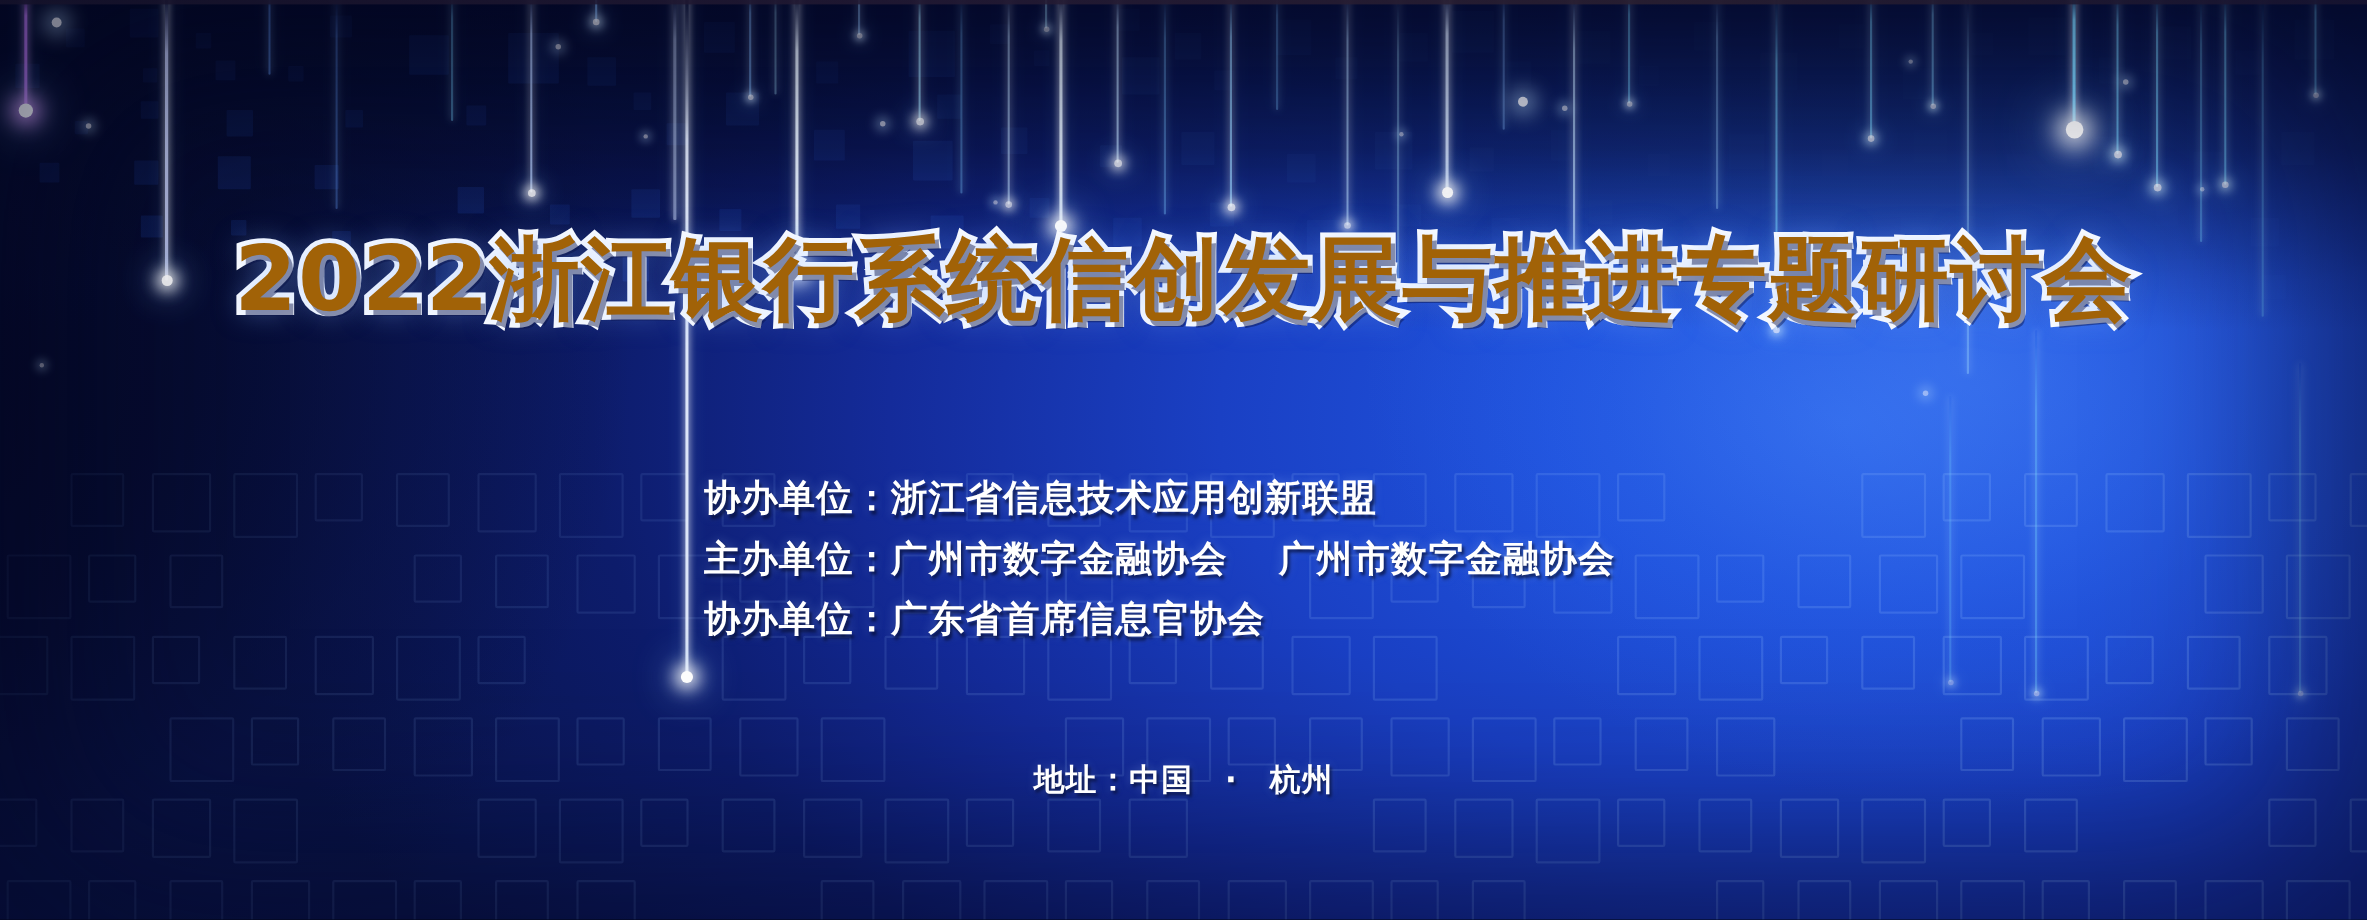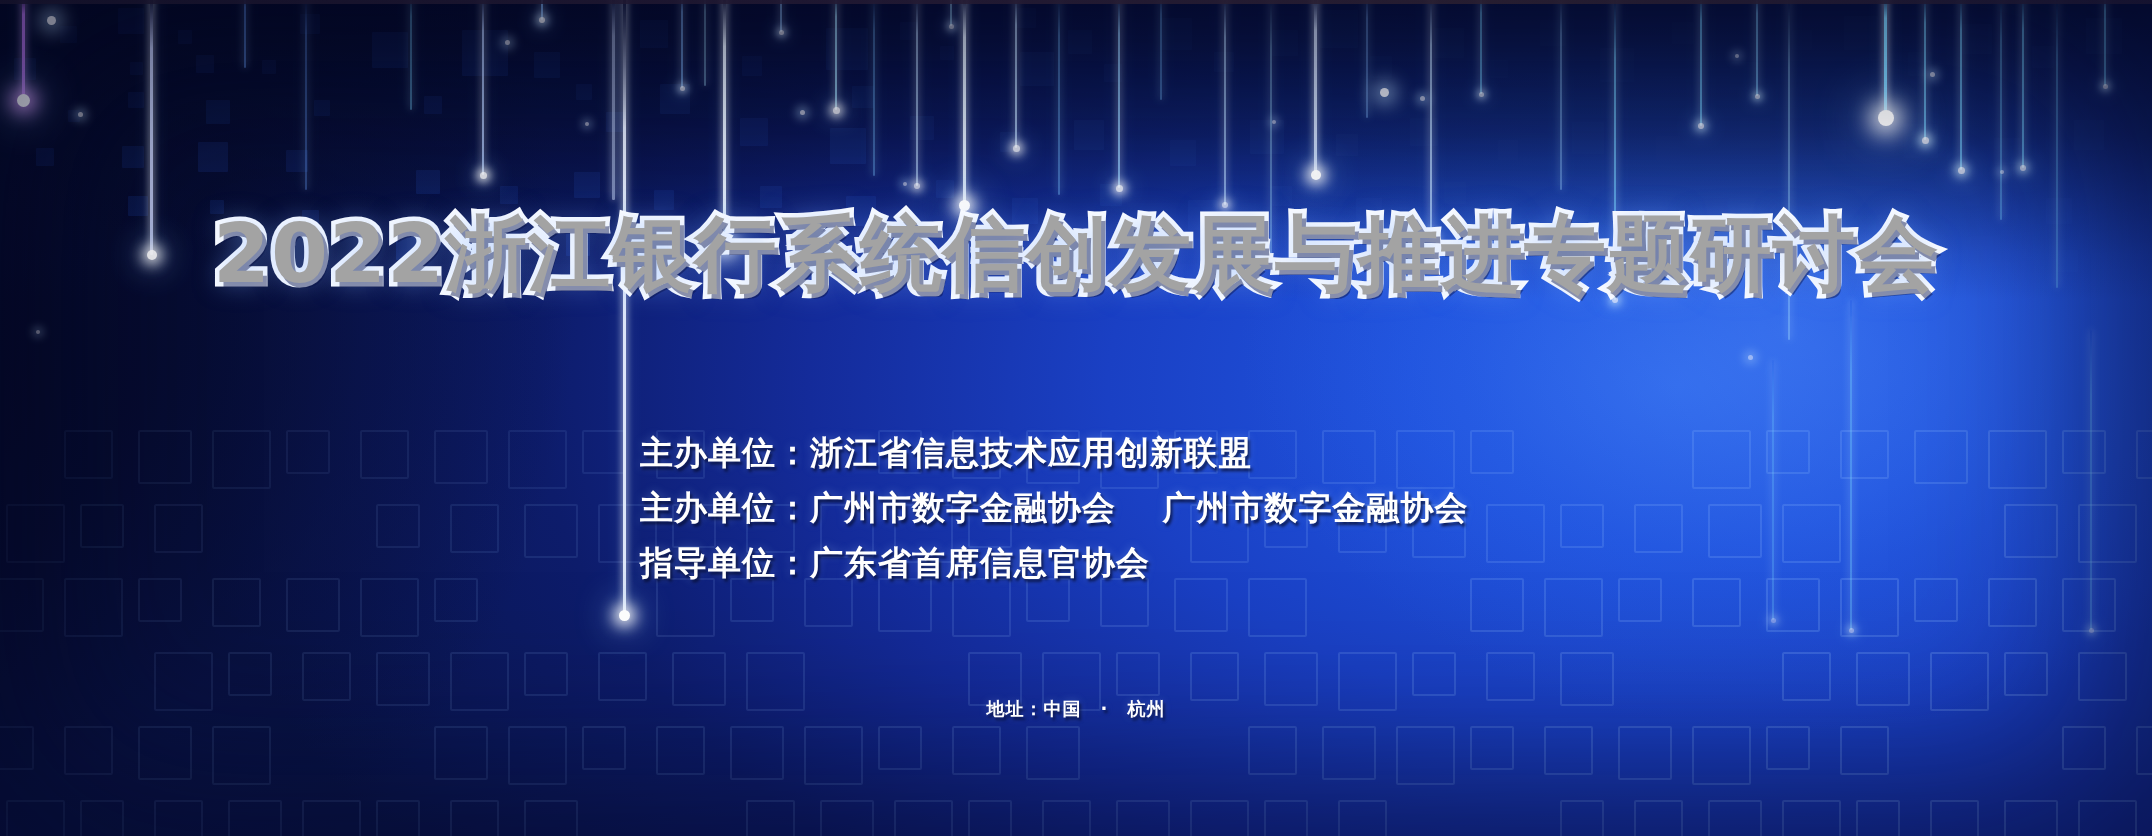--- a/index.html
+++ b/index.html
@@ -84,21 +84,21 @@
     top: 200px;
     text-align: center;
     pointer-events: none;
   }
   .title {
     display: inline-block;
     font-family: "DejaVu Sans", "Liberation Sans", sans-serif;
     font-size: 82px;
     font-weight: 700;
     letter-spacing: 1px;
-    color: #a3a3a3;
+    color: #a16207;
     -webkit-text-stroke: 9px #ffffff;
     paint-order: stroke fill;
     text-shadow:
       4px 5px 0 rgba(8,18,70,0.45),
       0 0 26px rgba(120,170,255,0.55);
     white-space: nowrap;
   }
 
   
   .org-block {
@@ -118,21 +118,21 @@
   }
 
   
   .foot-block {
     position: absolute;
     left: 0; right: 0;
     top: 686px;
     text-align: center;
   }
   .foot-line {
-    font-size: 18px;
+    font-size: 28px;
     font-weight: 700;
     color: #ffffff;
     line-height: 45px;
     white-space: pre;
     text-shadow: 2px 3px 3px rgba(3,10,45,0.75), 0 0 9px rgba(160,200,255,0.30);
     letter-spacing: 1px;
   }
 </style>
 </head>
 <body>
@@ -481,22 +481,22 @@
       <div class="ball" style="left: 1748px; top: 355px; width: 5px; height: 5px; opacity: 0.5; box-shadow: rgba(190, 225, 255, 0.75) 0px 0px 10px 4px;"></div>
     </div>
   <div class="bg-vignette"></div>
   <div class="bg-topline"></div>
 
   <div class="title-wrap">
     <div class="title">2022浙江银行系统信创发展与推进专题研讨会</div>
   </div>
 
   <div class="org-block">
-    <div class="org-line">主办单位：浙江省信息技术应用创新联盟</div>
+    <div class="org-line">协办单位：浙江省信息技术应用创新联盟</div>
     <div class="org-line">主办单位：广州市数字金融协会　 广州市数字金融协会</div>
-    <div class="org-line">指导单位：广东省首席信息官协会</div>
+    <div class="org-line">协办单位：广东省首席信息官协会</div>
   </div>
 
   <div class="foot-block">
     <div class="foot-line">地址：中国　·　杭州</div>
   </div>
 
 </div>
 
 </body></html>

